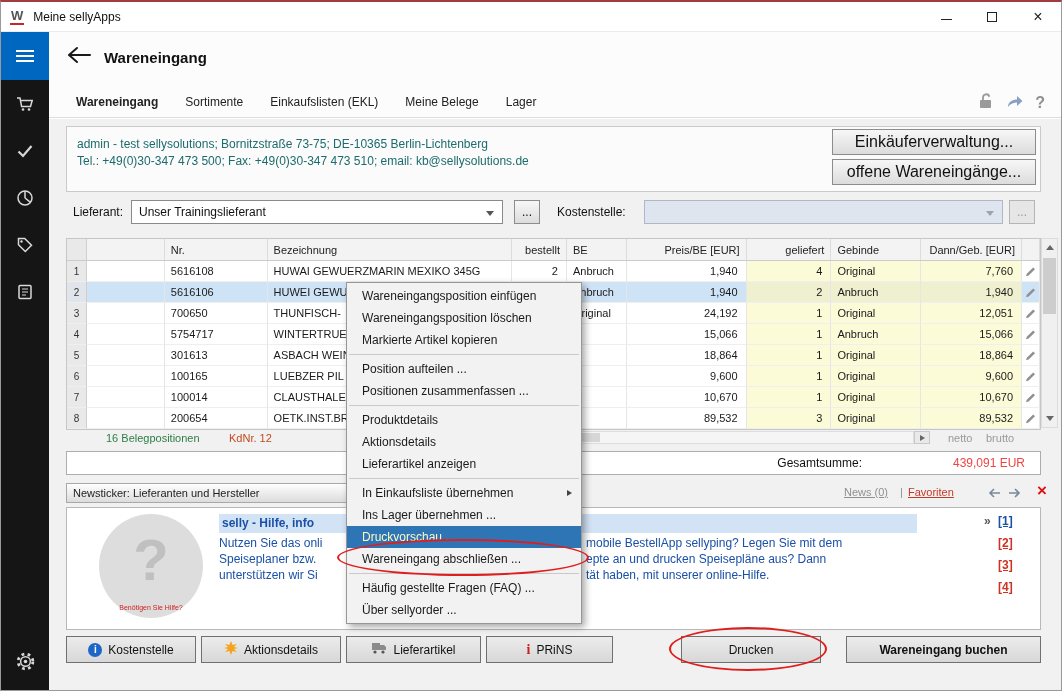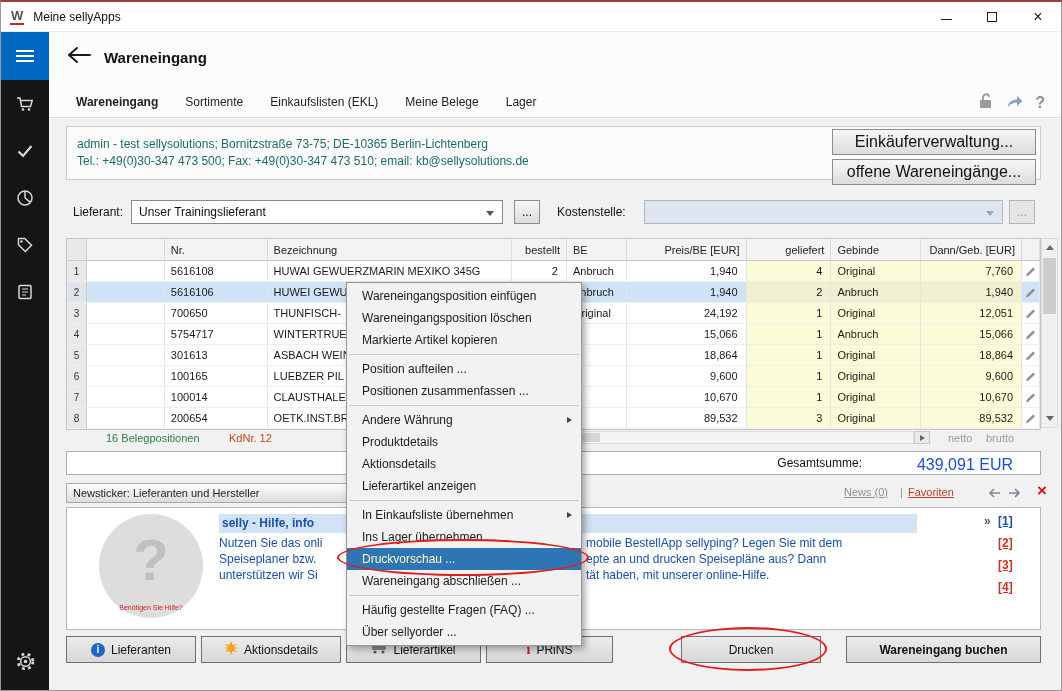--- a/index.html
+++ b/index.html
@@ -31,21 +31,21 @@
   .back-arrow{position:absolute;left:66px;top:44px}
   .page-title{position:absolute;left:103px;top:47px;font-size:15px;font-weight:bold;color:#111}
 
   .tabbar{position:absolute;left:75px;top:93px;display:flex;gap:27px}
   .tab{font-size:12px;color:#222}
   .tab.active{font-weight:bold}
   .tab-icons{position:absolute;right:16px;top:90px;display:flex;gap:11px;align-items:center}
   .help-q{font-size:16px;font-weight:bold;color:#8f8f8f}
 
   
-  .info-box{position:absolute;left:65px;top:124px;width:975px;height:54px;background:#fbfbfb;border:1px solid #c9c9c9;padding:9px 10px;font-size:12px;color:#1d6b6b;line-height:17px}
+  .info-box{position:absolute;left:65px;top:124px;width:975px;height:66px;background:#fbfbfb;border:1px solid #c9c9c9;padding:9px 10px;font-size:12px;color:#1d6b6b;line-height:17px}
   .btn{background:linear-gradient(#f7f7f7,#dcdcdc);border:1px solid #8c8c8c;font-size:16px;color:#111;display:flex;align-items:center;justify-content:center;gap:6px}
   .btn-einkaeufer{position:absolute;left:831px;top:127px;width:204px;height:26px}
   .btn-offene{position:absolute;left:831px;top:157px;width:204px;height:26px}
 
   
   .lbl{position:absolute;font-size:12px;color:#111}
   .combo{position:absolute;height:24px;border:1px solid #8a8a8a;background:#fff;font-size:12px;color:#111;display:flex;align-items:center;padding:0 22px 0 7px}
   .combo .arr{position:absolute;right:8px;top:10px;width:0;height:0;border-left:4px solid transparent;border-right:4px solid transparent;border-top:5px solid #555}
   .combo.disabled{background:#dfe5ee;border-color:#aeb8c8;color:#7a8290}
   .combo.disabled .arr{border-top-color:#9aa4b4}
@@ -81,21 +81,21 @@
 
   
   .positions-txt{position:absolute;left:105px;top:430px;font-size:11px;color:#2e7d46}
   .kdnr-txt{position:absolute;left:228px;top:430px;font-size:11px;color:#c24a1f}
   .netto-txt{position:absolute;left:947px;top:430px;font-size:11px;color:#9a9a9a}
   .brutto-txt{position:absolute;left:985px;top:430px;font-size:11px;color:#9a9a9a}
 
   
   .sum-row{position:absolute;left:65px;top:449px;width:975px;height:24px;background:#fff;border:1px solid #adadad}
   .sum-label{position:absolute;right:178px;top:4px;font-size:12px;color:#111}
-  .sum-value{position:absolute;right:27px;top:4px;font-size:16px;color:#1d4ed8}
+  .sum-value{position:absolute;right:15px;top:4px;font-size:12px;color:#ef4444}
 
   
   .news-header-box{position:absolute;left:65px;top:481px;width:281px;height:20px;background:linear-gradient(#fefefe,#dcdcdc);border:1px solid #a8a8a8;font-size:11px;color:#222;line-height:18px;padding-left:6px}
   .news-link{position:absolute;left:843px;top:484px;font-size:11px;color:#909090;text-decoration:underline}
   .news-div{position:absolute;left:899px;top:484px;font-size:11px;color:#909090}
   .fav-link{position:absolute;left:907px;top:484px;font-size:11px;color:#c23a2a;text-decoration:underline}
   .news-arrows{position:absolute;left:985px;top:483px;display:flex;gap:7px}
   .news-close{position:absolute;left:1036px;top:479px;font-size:17px;font-weight:bold;color:#dd1111}
 
   .news-box{position:absolute;left:65px;top:505px;width:975px;height:123px;background:#fff;border:1px solid #b8b8b8}
@@ -463,21 +463,21 @@
   <span class="news-line" style="left:585px;top:550px">epte an und drucken Speisepläne aus? Dann</span>
   <span class="news-line" style="left:585px;top:566px">tät haben, mit unserer online-Hilfe.</span>
   <span class="pg-prefix">»</span>
   <span class="pg-link pg-1">[1]</span>
   <span class="pg-link pg-2">[2]</span>
   <span class="pg-link pg-3">[3]</span>
   <span class="pg-link pg-4">[4]</span>
 
   <div class="btn bbtn b-produktinfo">
     <span class="circle-i">i</span>
-    <span>Lieferanten</span>
+    <span>Kostenstelle</span>
   </div>
   <div class="btn bbtn b-aktionsdetails">
     <span><svg width="14" height="14" viewBox="0 0 14 14">
           <path d="M7 0l1.6 4L13 2.9 9.9 6 14 7l-4.1 1L13 11.1 8.6 10 7 14 5.4 10 1 11.1 4.1 8 0 7l4.1-1L1 2.9 5.4 4z" fill="#f6a21d"></path>
         </svg></span>
     <span>Aktionsdetails</span>
   </div>
   <div class="btn bbtn b-lieferartikel">
     <span><svg width="16" height="12" viewBox="0 0 16 12">
           <path d="M1 1h8v7H1z" fill="#8a8a8a"></path>
@@ -499,21 +499,20 @@
   </div>
 
   <div class="context-menu">
     <div class="mi">Wareneingangsposition einfügen</div>
     <div class="mi">Wareneingangsposition löschen</div>
     <div class="mi">Markierte Artikel kopieren</div>
     <div class="msep"></div>
     <div class="mi">Position aufteilen ...</div>
     <div class="mi">Positionen zusammenfassen ...</div>
     <div class="msep"></div>
-    <div class="mi"><span>Andere Währung</span><span class="sub-arrow"></span></div>
     <div class="mi">Produktdetails</div>
     <div class="mi">Aktionsdetails</div>
     <div class="mi">Lieferartikel anzeigen</div>
     <div class="msep"></div>
     <div class="mi"><span>In Einkaufsliste übernehmen</span><span class="sub-arrow"></span></div>
     <div class="mi">Ins Lager übernehmen ...</div>
     <div class="mi hl">Druckvorschau ...</div>
     <div class="mi">Wareneingang abschließen ...</div>
     <div class="msep"></div>
     <div class="mi">Häufig gestellte Fragen (FAQ) ...</div>

